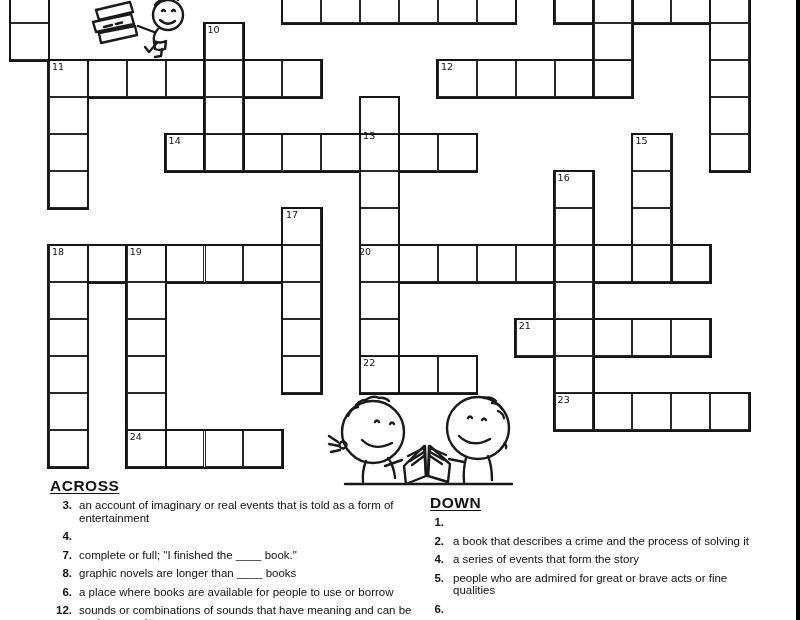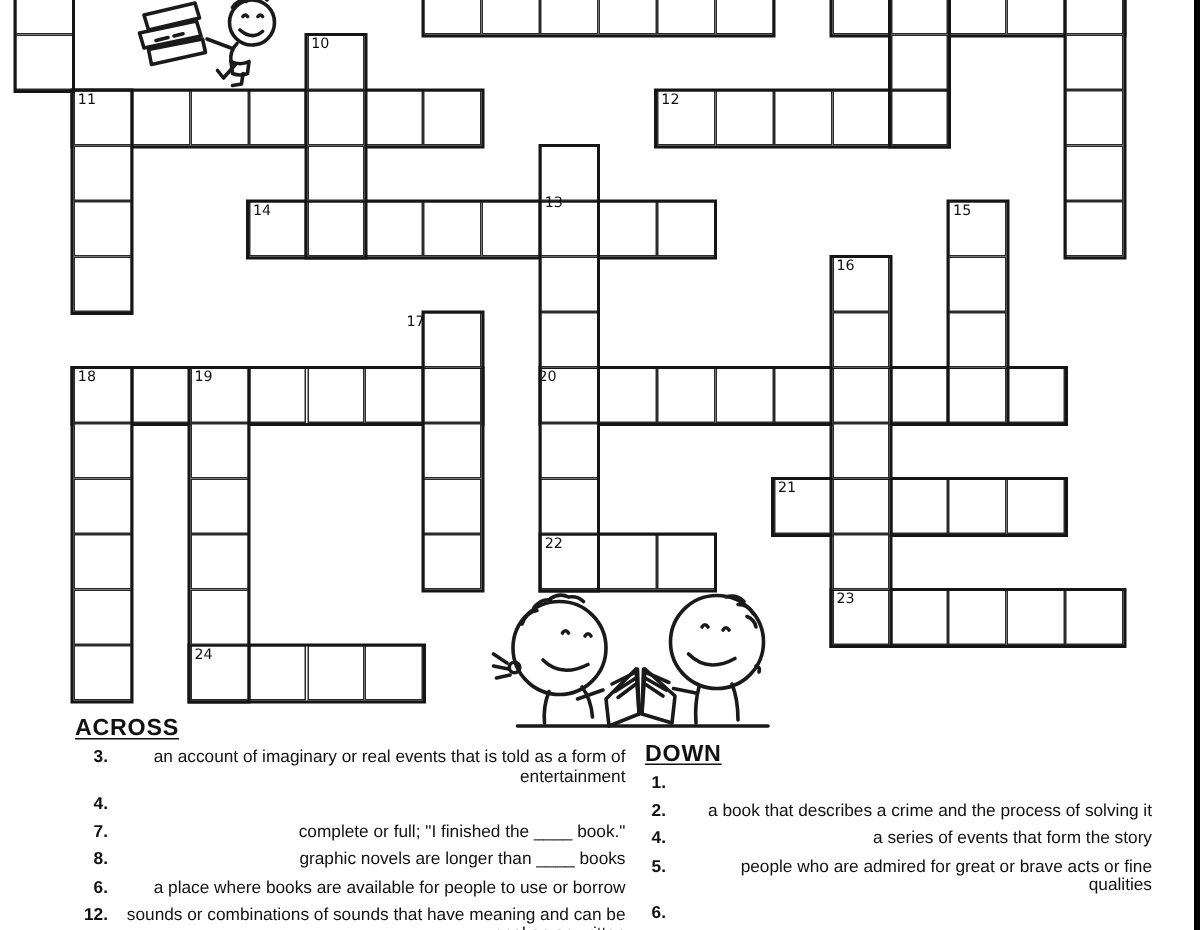--- a/index.html
+++ b/index.html
@@ -19,21 +19,21 @@
             text-decoration:underline;text-underline-offset:2px;}
   .clues ol{list-style:none;margin:0;padding:0;}
   .clues li{display:flex;align-items:flex-start;font-size:11.5px;line-height:12.5px;}
   .clues-across{left:50px;top:477px;width:400px;}
   .clues-down{left:430px;top:494px;width:360px;}
   .clues-across li{margin-bottom:6px;}
   .clues-down li{margin-bottom:6px;}
   .cnum{flex:0 0 auto;text-align:right;font-weight:bold;}
   .clues-across .cnum{width:22px;margin-right:7px;}
   .clues-down .cnum{width:14px;margin-right:9px;}
-  .ctext{flex:0 0 auto;text-align:right;}
+  .ctext{flex:0 0 auto;}
   .clues-across .ctext{width:338px;}
   .clues-down .ctext{width:315px;}
   .edge-bar{position:absolute;right:0;top:0;width:4px;height:620px;background:#000;}
 </style>
 </head>
 <body>
 
 <div class="page">
 
   <div id="grid">
@@ -160,21 +160,21 @@
       <div class="cell" style="left: 710.2px; top: 97px; width: 38.9px; height: 37px;"></div>
       <div class="cell" style="left: 710.2px; top: 134px; width: 38.9px; height: 37px;"></div>
       <div class="word-outline" style="left: 708.7px; top: -15.5px; width: 41.9px; height: 188px;"></div>
       <span class="cellnum" style="left: 207.5px; top: 25px;">10</span>
       <span class="cellnum" style="left: 51.9px; top: 62px;">11</span>
       <span class="cellnum" style="left: 440.9px; top: 62px;">12</span>
       <span class="cellnum" style="left: 363.1px; top: 99px; margin-top: 32px;">13</span>
       <span class="cellnum" style="left: 168.6px; top: 136px;">14</span>
       <span class="cellnum" style="left: 635.4px; top: 136px;">15</span>
       <span class="cellnum" style="left: 557.6px; top: 173px;">16</span>
-      <span class="cellnum" style="left: 271px; top: 210px;">17</span>
+      <span class="cellnum" style="left: 286px; top: 210px;">17</span>
       <span class="cellnum" style="left: 51.9px; top: 247px;">18</span>
       <span class="cellnum" style="left: 129.7px; top: 247px;">19</span>
       <span class="cellnum" style="left: 359px; top: 247px;">20</span>
       <span class="cellnum" style="left: 518.7px; top: 321px;">21</span>
       <span class="cellnum" style="left: 363.1px; top: 358px;">22</span>
       <span class="cellnum" style="left: 557.6px; top: 395px;">23</span>
       <span class="cellnum" style="left: 129.7px; top: 432px;">24</span>
     </div>
 
   <svg class="illus" style="left:88px;top:-4px;" width="118" height="64" viewBox="0 0 118 64">

